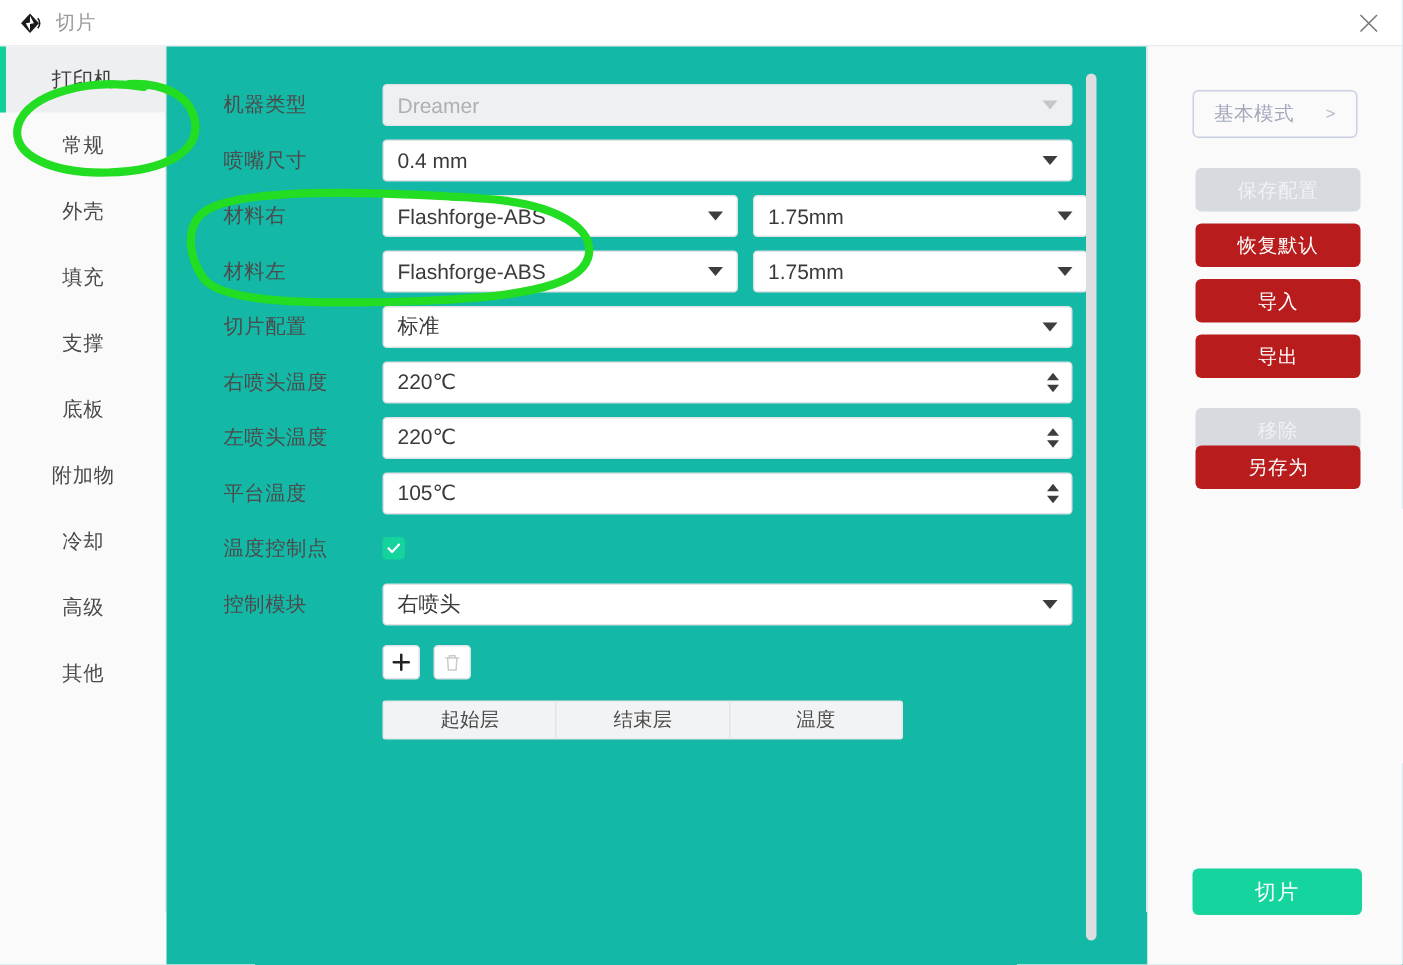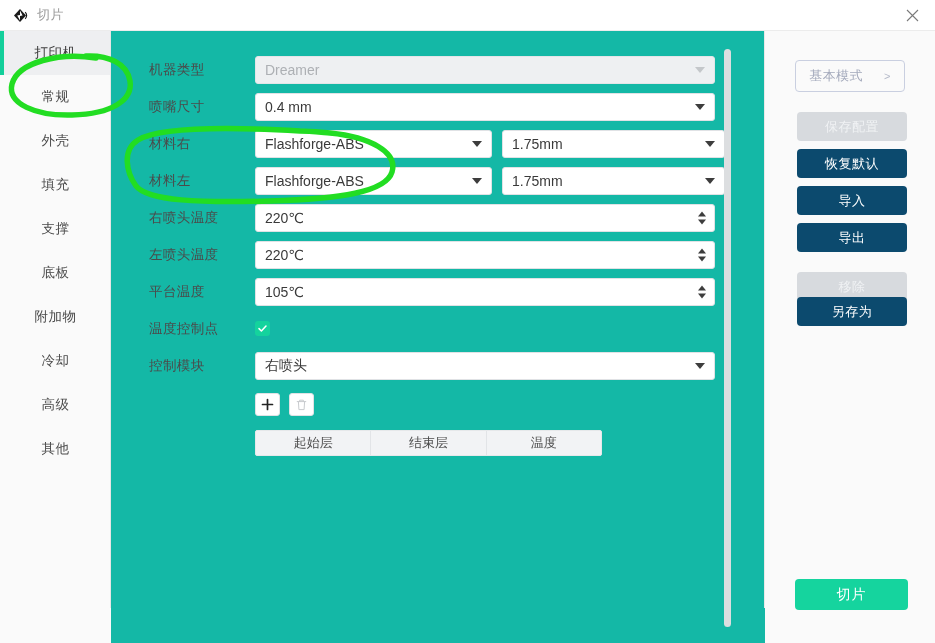--- a/index.html
+++ b/index.html
@@ -258,21 +258,21 @@
   .act-btn {
     position: absolute;
     left: 797px;
     width: 110px; height: 29px;
     border-radius: 4px;
     display: flex; align-items: center; justify-content: center;
     font-size: 13px;
     letter-spacing: .5px;
     cursor: pointer;
     color: #ffffff;
-    background: #0c4a6e;
+    background: #b91c1c;
   }
   .act-btn.dis {
     background: #d7dade;
     color: #f0f2f4;
     cursor: default;
   }
 
   .slice-btn {
     position: absolute;
     left: 795px; top: 579px;
@@ -393,20 +393,29 @@
             <span>Flashforge-ABS</span>
             <span class="caret"></span>
           </div>
           <div class="field half-right">
             <span>1.75mm</span>
             <span class="caret"></span>
           </div>
         </div>
       </div>
 
+      <div class="row">
+        <div class="row-label">切片配置</div>
+        <div class="ctrl-wrap">
+          <div class="field wide">
+            <span>标准</span>
+            <span class="caret"></span>
+          </div>
+        </div>
+      </div>
 
       <div class="row">
         <div class="row-label">右喷头温度</div>
         <div class="ctrl-wrap">
           <div class="field wide">
             <span>220℃</span>
             <span class="spin">
               <span class="up"></span>
                 <span class="dn"></span>
             </span>

